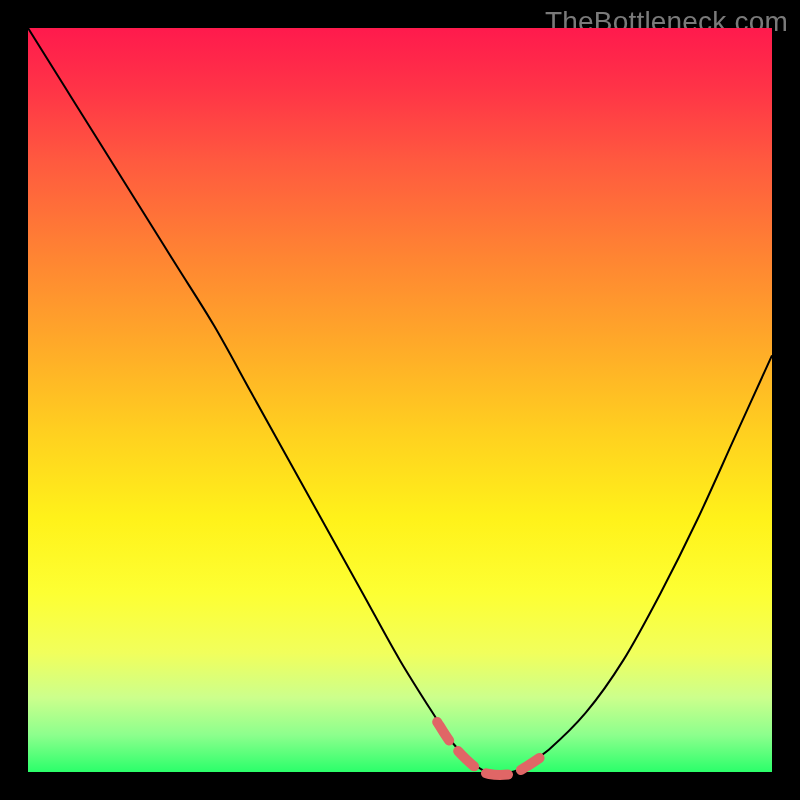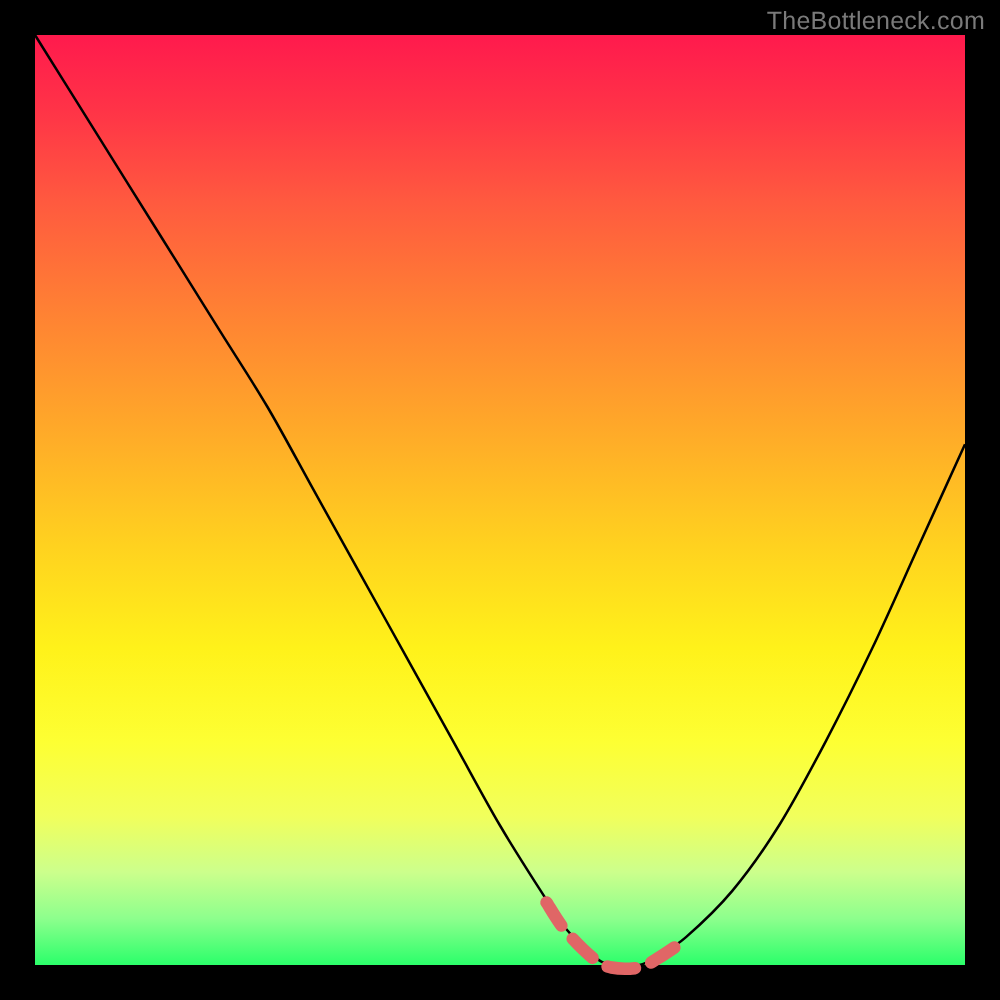--- a/index.html
+++ b/index.html
@@ -30,21 +30,21 @@
       #ccff8c 90%,
       #8dff8d 95%,
       #2bff6a 100%
     );
   }
   .watermark {
     position: absolute;
     top: 6px;
     right: 12px;
     color: #7a7a7a;
-    font-size: 20px;
+    font-size: 28px;
     font-weight: 500;
     letter-spacing: 0.2px;
     user-select: none;
   }
   svg.plot {
     position: absolute;
     left: 0;
     top: 0;
     width: 744px;
     height: 744px;

